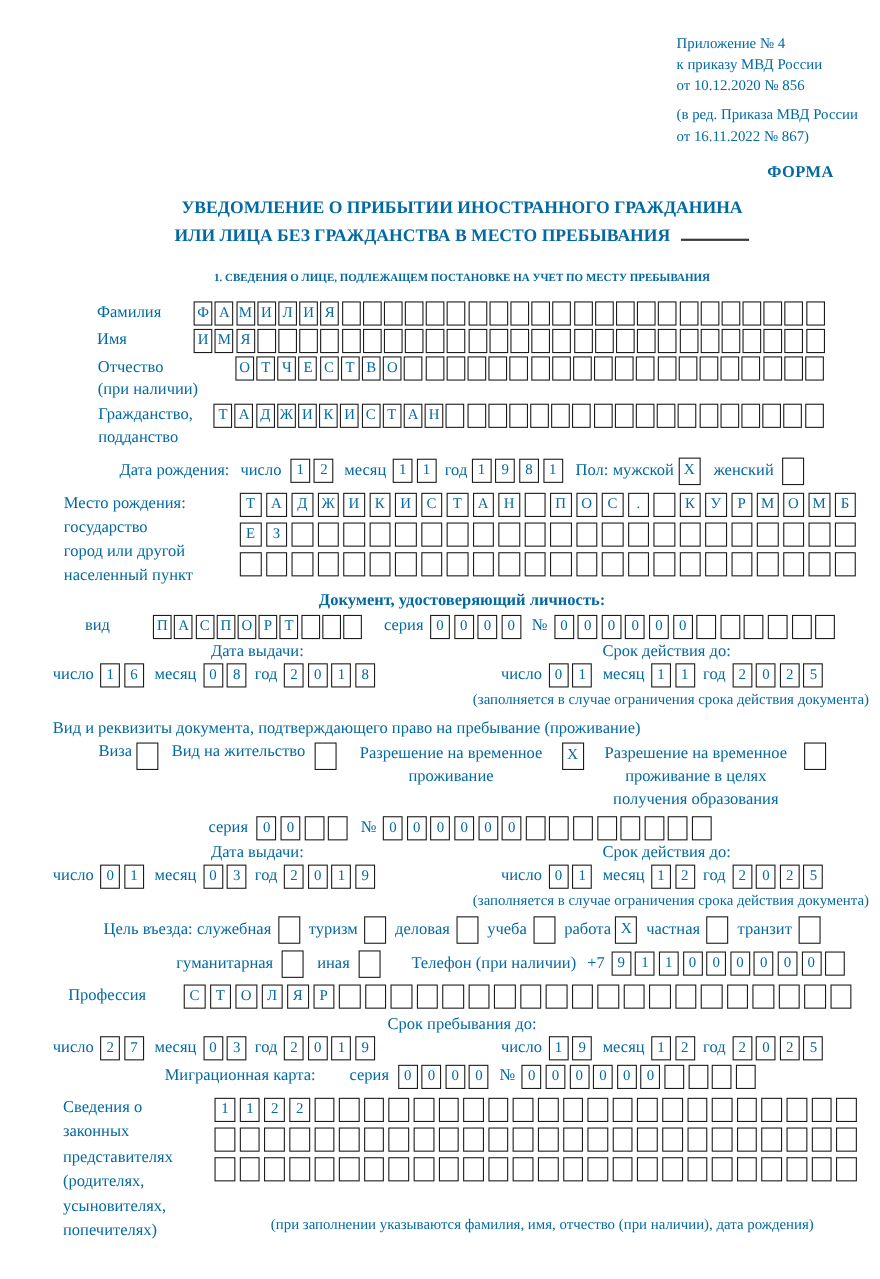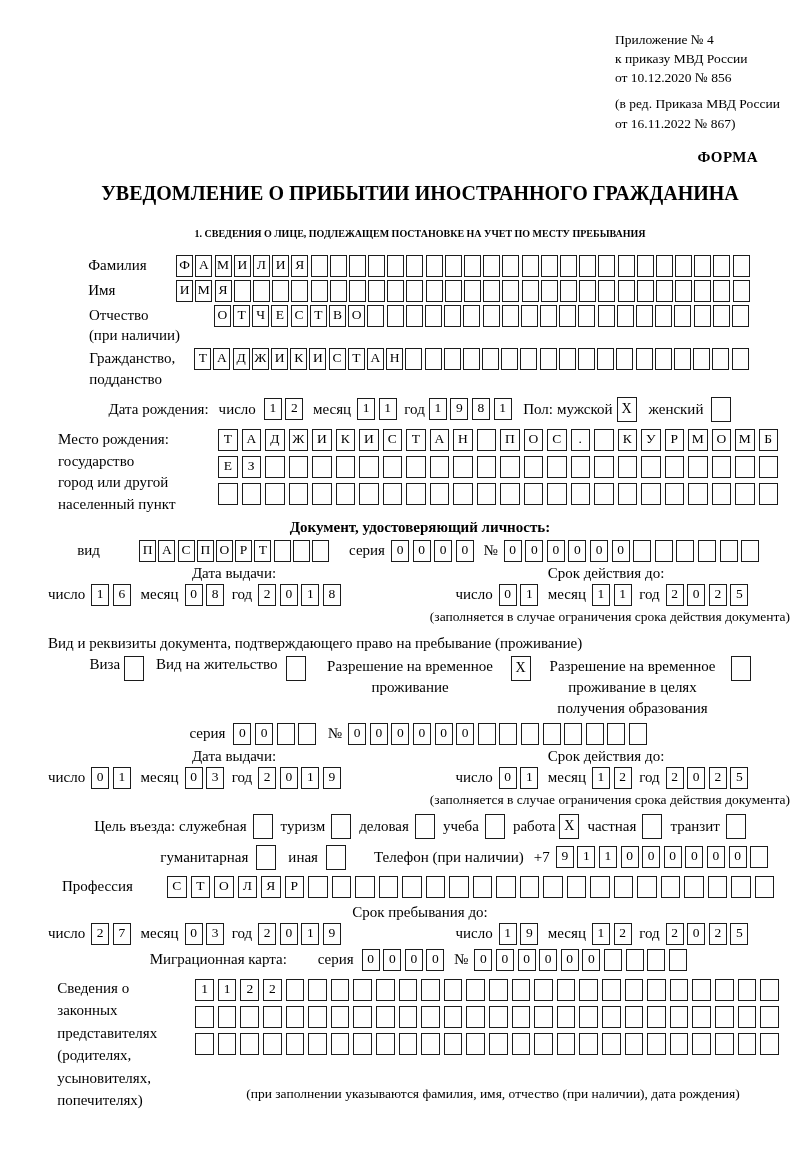--- a/index.html
+++ b/index.html
@@ -1,25 +1,25 @@
 <!DOCTYPE html>
 <html><head>
 <meta charset="utf-8">
 <style>
   html,body{margin:0;padding:0;background:#fff;}
   .page{
     width:800px;height:1163px;box-sizing:border-box;position:relative;
-    background:#fff;color:#000000;overflow:hidden;
+    background:#fff;color:#0369a1;overflow:hidden;
     font-family:"Liberation Serif","DejaVu Serif",serif;font-size:15px;
     padding:30px 8px 10px 48px;
   }
   .appendix{margin-left:567px;font-size:13.5px;line-height:1.42;}
   .appendix .rev{margin-top:7px;}
   .forma{font-weight:bold;text-align:right;padding-right:34px;margin-top:16px;font-size:15px;letter-spacing:.4px;}
-  .title{text-align:center;font-weight:bold;font-size:20px;line-height:1.5;margin-top:12px;}
+  .title{text-align:center;font-weight:bold;font-size:16px;line-height:1.5;margin-top:12px;}
   .blank-line{display:inline-block;width:62px;border-bottom:2px solid #3a3a3a;height:.95em;margin-left:10px;}
   .sec{font-weight:bold;font-size:10px;text-align:center;margin:20px 0 16px;}
   .row{display:flex;align-items:center;margin-bottom:3px;flex-wrap:nowrap;justify-content:center;}
   .row.top{align-items:flex-start;}
   .lbl{flex:none;}
   .lblblock{flex:none;line-height:1.35;}
   .cells{display:flex;flex-wrap:nowrap;flex:none;}
   .cell{
     box-sizing:border-box;flex:none;width:17px;height:22px;margin-right:2.2px;
     border:1.6px solid #1c1c1c;text-align:center;font-size:13.5px;line-height:18px;
@@ -55,20 +55,23 @@
     <div>к приказу МВД России</div>
     <div>от 10.12.2020 № 856</div>
     <div class="rev">(в ред. Приказа МВД России</div>
     <div>от 16.11.2022 № 867)</div>
   </div>
 
   <div class="forma">ФОРМА</div>
 
   <div class="title">
     <div>УВЕДОМЛЕНИЕ О ПРИБЫТИИ ИНОСТРАННОГО ГРАЖДАНИНА</div>
+    <div>
+      <span>ИЛИ ЛИЦА БЕЗ ГРАЖДАНСТВА В МЕСТО ПРЕБЫВАНИЯ</span><span class="blank-line"></span>
+    </div>
   </div>
 
   <div class="sec">1. СВЕДЕНИЯ О ЛИЦЕ, ПОДЛЕЖАЩЕМ ПОСТАНОВКЕ НА УЧЕТ ПО МЕСТУ ПРЕБЫВАНИЯ</div>
 
   <div class="row">
     <span class="lbl" style="width:88px;">Фамилия</span>
     <div class="cells">
         <span class="cell filled">Ф</span>
         <span class="cell filled">А</span>
         <span class="cell filled">М</span>

